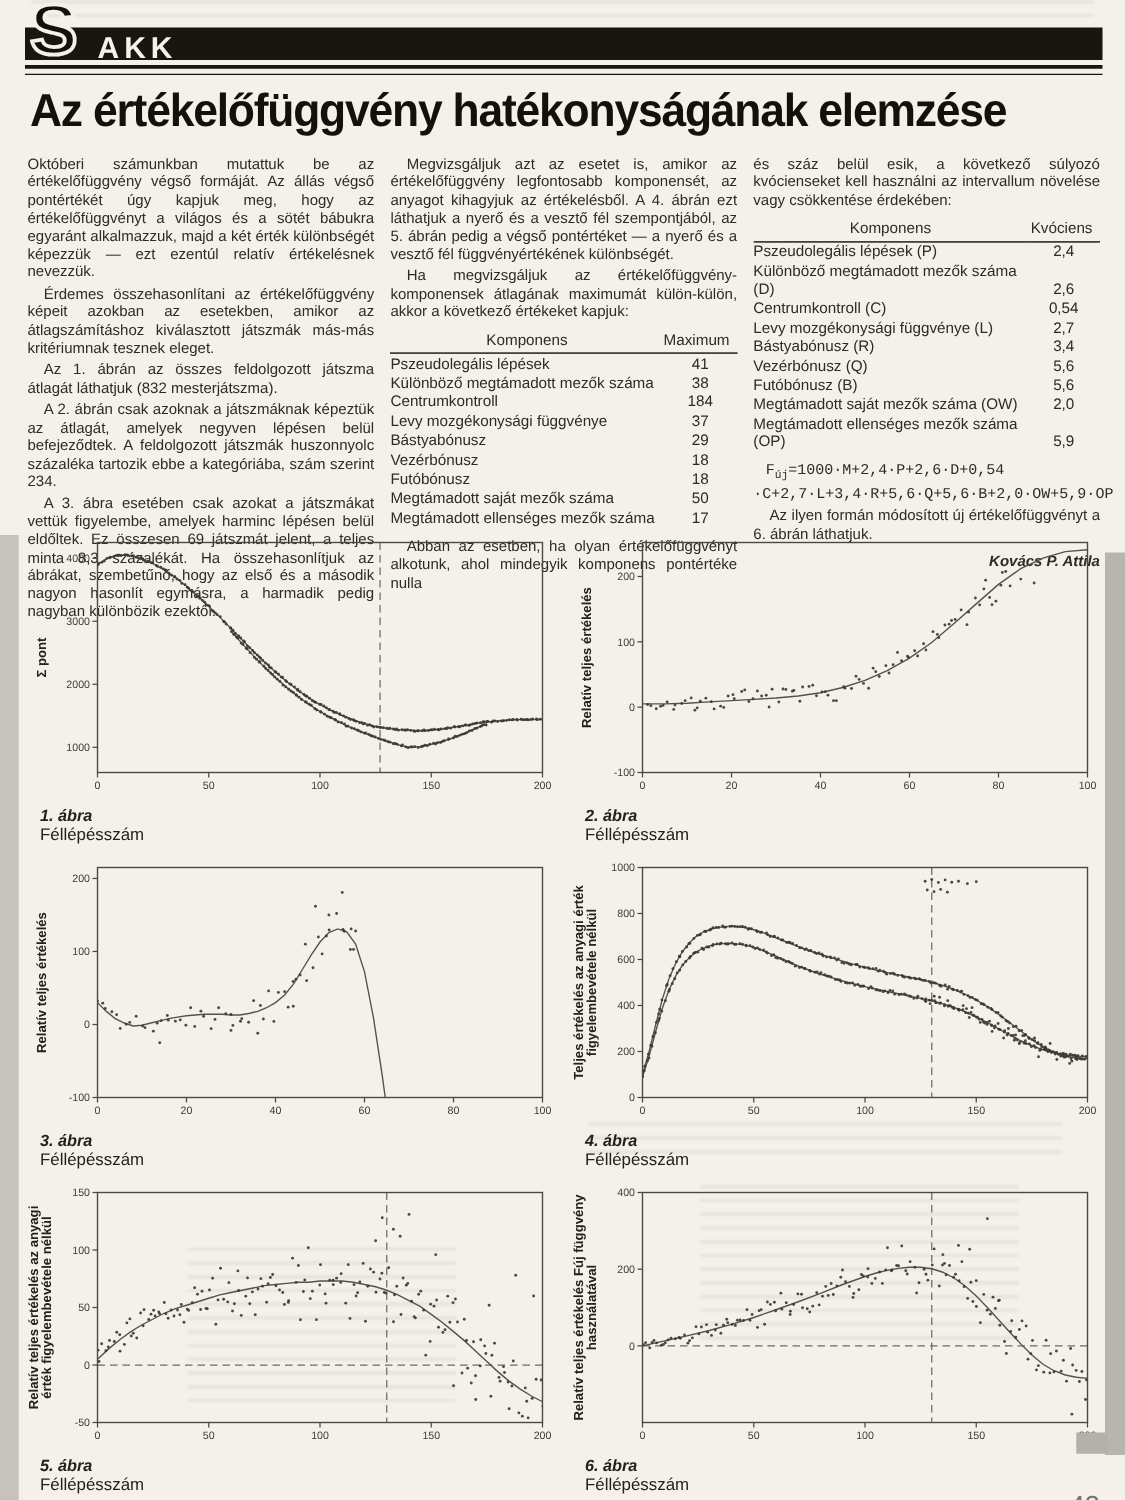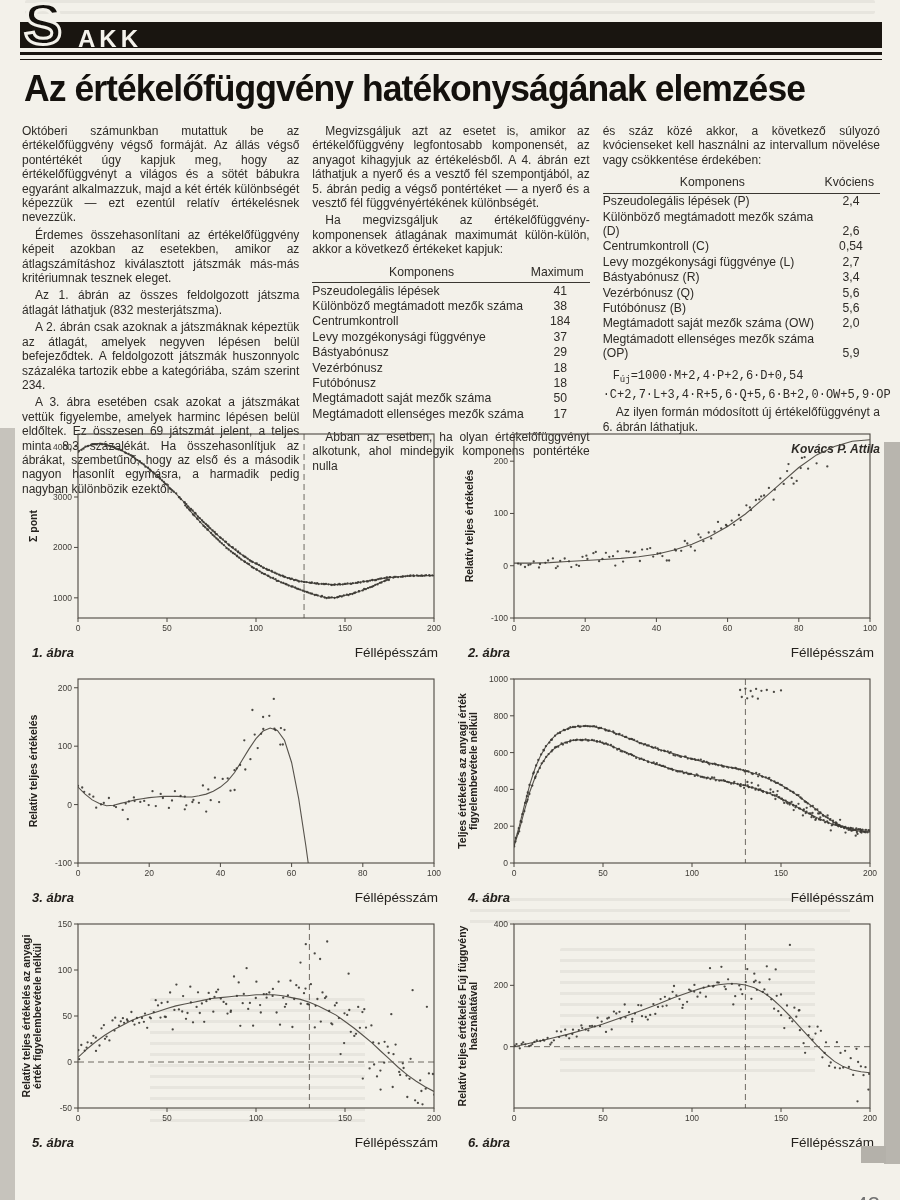--- a/index.html
+++ b/index.html
@@ -39,21 +39,21 @@
   .formula .l1{padding-left:10px;}
   sub{font-size:9px;}
   .byline{text-align:right;font-weight:bold;font-style:italic;margin-top:8px !important;}
 
   
   .charts{position:absolute;left:20px;top:424px;width:862px;display:grid;
     grid-template-columns:1fr 1fr;column-gap:10px;row-gap:9px;}
   figure.chart{margin:0;}
   figure.chart svg{display:block;background:transparent;}
   svg text{font-family:"Liberation Sans",sans-serif;}
-  .caption{display:flex;justify-content:space-between;align-items:baseline;margin-top:1px;padding:0 8px 0 12px;}
+  .caption{display:flex;justify-content:space-between;align-items:baseline;margin-top:1px;padding:0 8px 0 12px;flex-direction:column;}
   .figlab{font-weight:bold;font-style:italic;font-size:13px;color:#24211d;}
   .xlab{font-weight:normal;font-size:13.5px;color:#24211d;}
 
   .pagenum{position:absolute;left:790px;top:1192px;width:90px;text-align:right;font-size:22px;color:#737373;}
 </style>
 </head>
 <body>
 
 <div class="page">
 
@@ -127,21 +127,21 @@
             </tr>
             <tr>
               <td>Megtámadott ellenséges mezők száma</td>
               <td>17</td>
             </tr>
           </tbody>
         </table>
       <p class="ind">Abban az esetben, ha olyan értékelőfüggvényt alkotunk, ahol mindegyik komponens pontértéke nulla</p>
     </div>
     <div class="col">
-      <p>és száz közé akkor, a következő súlyozó kvócienseket kell használni az intervallum növelése vagy csökkentése érdekében:</p>
+      <p>és száz belül esik, a következő súlyozó kvócienseket kell használni az intervallum növelése vagy csökkentése érdekében:</p>
       <table class="comp">
           <thead>
             <tr>
               <th>Komponens</th>
               <th>Kvóciens</th>
             </tr>
           </thead>
           <tbody>
             <tr>
               <td>Pszeudolegális lépések (P)</td>

